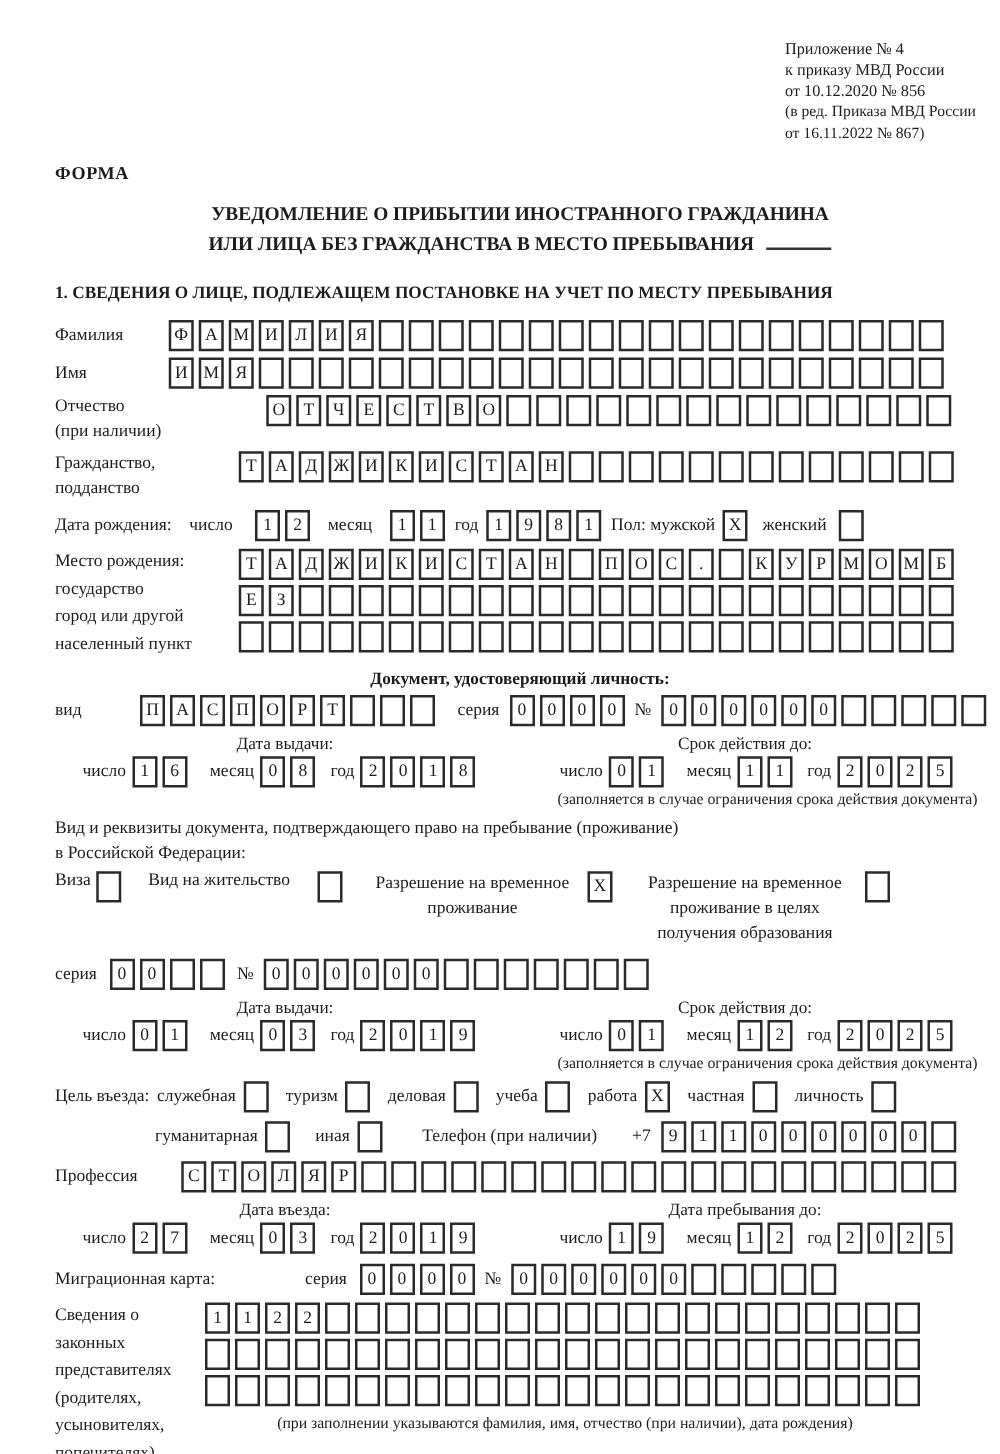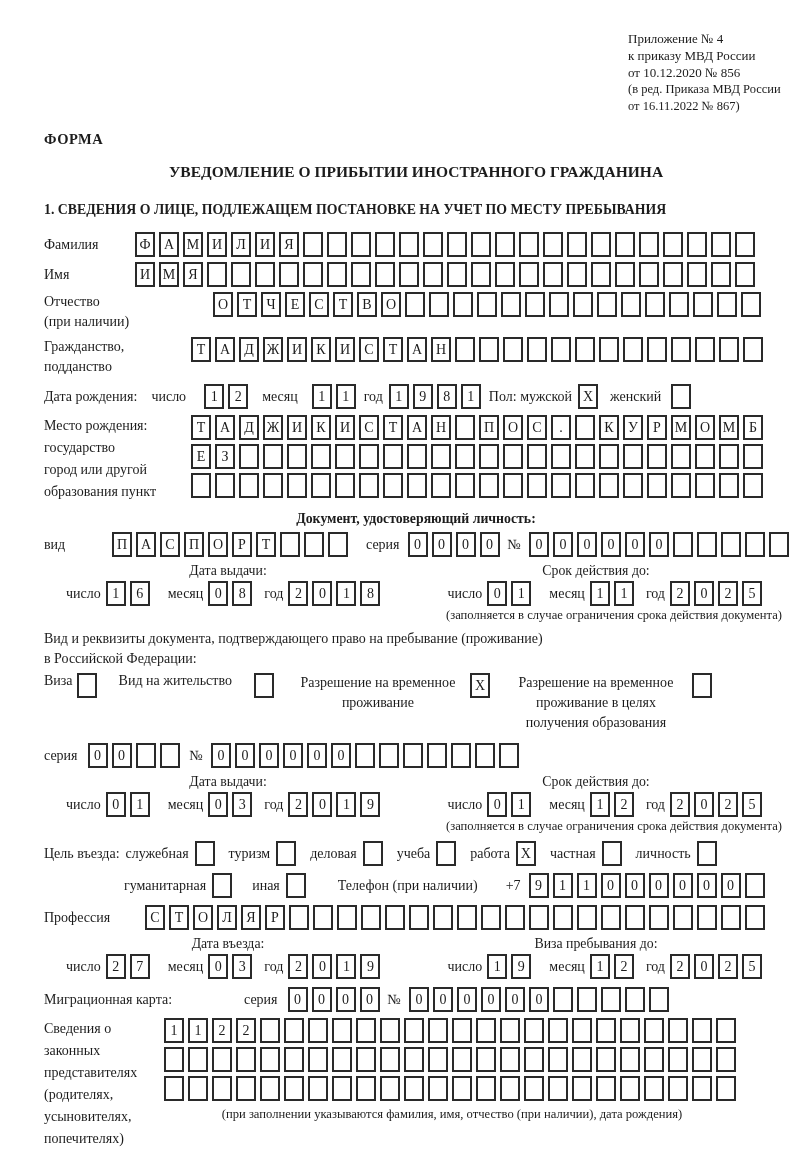--- a/index.html
+++ b/index.html
@@ -72,20 +72,21 @@
     <div>Приложение № 4</div>
     <div>к приказу МВД России</div>
     <div>от 10.12.2020 № 856</div>
     <div class="small">(в ред. Приказа МВД России</div>
     <div class="small">от 16.11.2022 № 867)</div>
   </div>
   <div class="forma">ФОРМА</div>
 
   <div class="title">
     <div>УВЕДОМЛЕНИЕ О ПРИБЫТИИ ИНОСТРАННОГО ГРАЖДАНИНА</div>
+    <div><span>ИЛИ ЛИЦА БЕЗ ГРАЖДАНСТВА В МЕСТО ПРЕБЫВАНИЯ</span><span class="uline"></span></div>
   </div>
 
   <div class="sec">1. СВЕДЕНИЯ О ЛИЦЕ, ПОДЛЕЖАЩЕМ ПОСТАНОВКЕ НА УЧЕТ ПО МЕСТУ ПРЕБЫВАНИЯ</div>
 
   <div class="frow" style="margin-top:14px;">
     <span class="flabel lw90">Фамилия</span>
     <span class="boxes">
         <span class="cbox">Ф</span>
         <span class="cbox">А</span>
         <span class="cbox">М</span>
@@ -239,21 +240,21 @@
     <span class="boxes">
         <span class="cbox"></span>
       </span>
   </div>
 
   <div class="pob">
     <div class="pob-labels">
       <div>Место рождения:</div>
       <div>государство</div>
       <div>город или другой</div>
-      <div>образования пункт</div>
+      <div>населенный пункт</div>
     </div>
     <div class="pob-rows">
       <div class="boxes">
           <span class="cbox">Т</span>
           <span class="cbox">А</span>
           <span class="cbox">Д</span>
           <span class="cbox">Ж</span>
           <span class="cbox">И</span>
           <span class="cbox">К</span>
           <span class="cbox">И</span>
@@ -619,21 +620,21 @@
         <span class="lbl">год</span>
         <span class="boxes">
             <span class="cbox">2</span>
             <span class="cbox">0</span>
             <span class="cbox">1</span>
             <span class="cbox">9</span>
           </span>
       </div>
     </div>
     <div class="dp-col dp-right">
-      <div class="dp-head">Виза пребывания до:</div>
+      <div class="dp-head">Дата пребывания до:</div>
       <div class="dp-row">
         <span class="lbl">число</span>
         <span class="boxes" style="margin-right:14px;">
             <span class="cbox">1</span>
             <span class="cbox">9</span>
           </span>
         <span class="lbl">месяц</span>
         <span class="boxes" style="margin-right:8px;">
             <span class="cbox">1</span>
             <span class="cbox">2</span>

